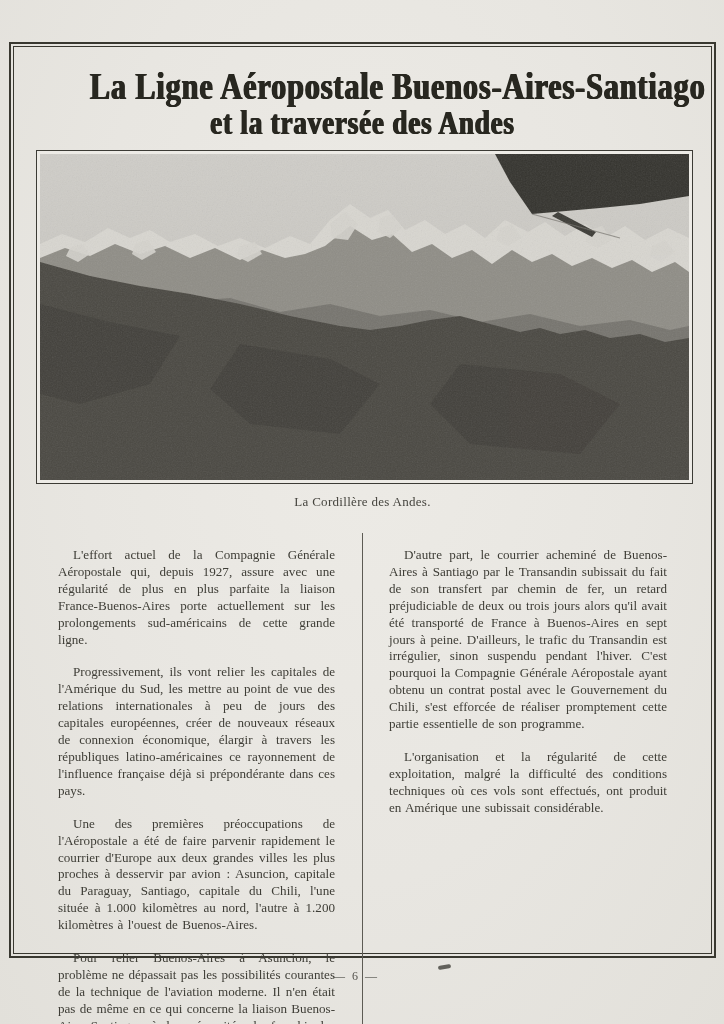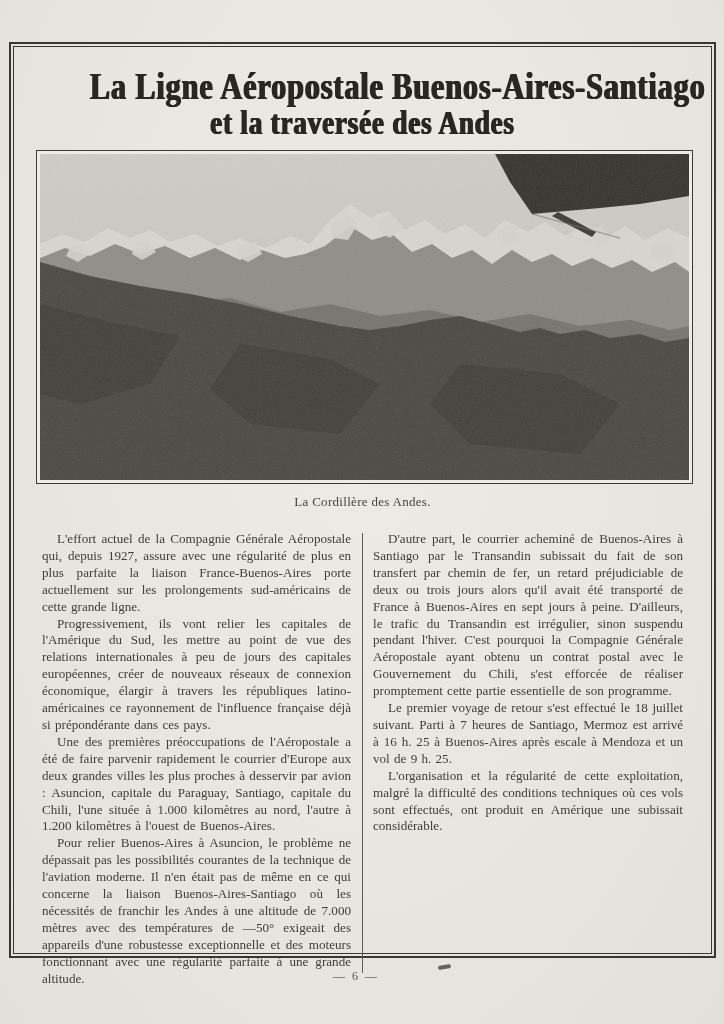--- a/index.html
+++ b/index.html
@@ -35,21 +35,21 @@
     border:1.2px solid #3c3b35; padding:3px; background:#edebe6;
   }
   .photo { display:block; width:649px; height:326px; background:#c9c7c2; }
   figcaption {
     text-align:center; font-size:13px; color:#45443e;
     margin-top:10px; letter-spacing:0.3px;
   }
   .columns { display:flex; margin-top:21px; padding:0 12px; }
   .col { width:309px; font-size:13.1px; line-height:16.9px; text-align:justify; }
   .col.right { flex:1; }
-  .col p { margin:0; text-indent:15px; word-spacing:1px; }
+  .col p { margin:16px; text-indent:15px; word-spacing:1px; }
   .divider { width:1px; background:#5d5b54; margin:2px 10px 14px 11px; }
   .pageno {
     position:absolute; left:0; right:0; bottom:40px; text-align:center;
     font-size:12px; color:#54534d; letter-spacing:2px; transform:translateX(-6px);
   }
   .smudge {
     position:absolute; left:438px; top:965px; width:13px; height:4px;
     background:#41403a; border-radius:2px; transform:rotate(-9deg); opacity:.8;
   }
 </style>
@@ -133,21 +133,20 @@
       <div class="columns">
         <div class="col left">
           <p>L'effort actuel de la Compagnie Générale Aéropostale qui, depuis 1927, assure avec une régularité de plus en plus parfaite la liaison France-Buenos-Aires porte actuellement sur les prolongements sud-américains de cette grande ligne.</p>
           <p>Progressivement, ils vont relier les capitales de l'Amérique du Sud, les mettre au point de vue des relations internationales à peu de jours des capitales européennes, créer de nouveaux réseaux de connexion économique, élargir à travers les républiques latino-américaines ce rayonnement de l'influence française déjà si prépondérante dans ces pays.</p>
           <p>Une des premières préoccupations de l'Aéropostale a été de faire parvenir rapidement le courrier d'Europe aux deux grandes villes les plus proches à desservir par avion : Asuncion, capitale du Paraguay, Santiago, capitale du Chili, l'une située à 1.000 kilomètres au nord, l'autre à 1.200 kilomètres à l'ouest de Buenos-Aires.</p>
           <p>Pour relier Buenos-Aires à Asuncion, le problème ne dépassait pas les possibilités courantes de la technique de l'aviation moderne. Il n'en était pas de même en ce qui concerne la liaison Buenos-Aires-Santiago où les nécessités de franchir les Andes à une altitude de 7.000 mètres avec des températures de —50° exigeait des appareils d'une robustesse exceptionnelle et des moteurs fonctionnant avec une régularité parfaite à une grande altitude.</p>
         </div>
         <div class="divider"></div>
         <div class="col right">
           <p>D'autre part, le courrier acheminé de Buenos-Aires à Santiago par le Transandin subissait du fait de son transfert par chemin de fer, un retard préjudiciable de deux ou trois jours alors qu'il avait été transporté de France à Buenos-Aires en sept jours à peine. D'ailleurs, le trafic du Transandin est irrégulier, sinon suspendu pendant l'hiver. C'est pourquoi la Compagnie Générale Aéropostale ayant obtenu un contrat postal avec le Gouvernement du Chili, s'est efforcée de réaliser promptement cette partie essentielle de son programme.</p>
-          <p>Le premier voyage de retour s'est effectué le 18 juillet suivant. Parti à 7 heures de Santiago, Mermoz est arrivé à 16 h. 25 à Buenos-Aires après escale à Mendoza et un vol de 9 h. 25.</p>
           <p>L'organisation et la régularité de cette exploitation, malgré la difficulté des conditions techniques où ces vols sont effectués, ont produit en Amérique une subissait considérable.</p>
         </div>
       </div>
 
     </div>
   </div>
 
   <div class="pageno">— 6 —</div>
   <div class="smudge"></div>
 </div>

